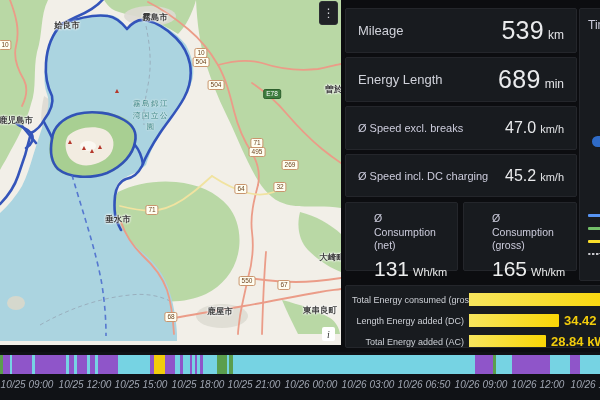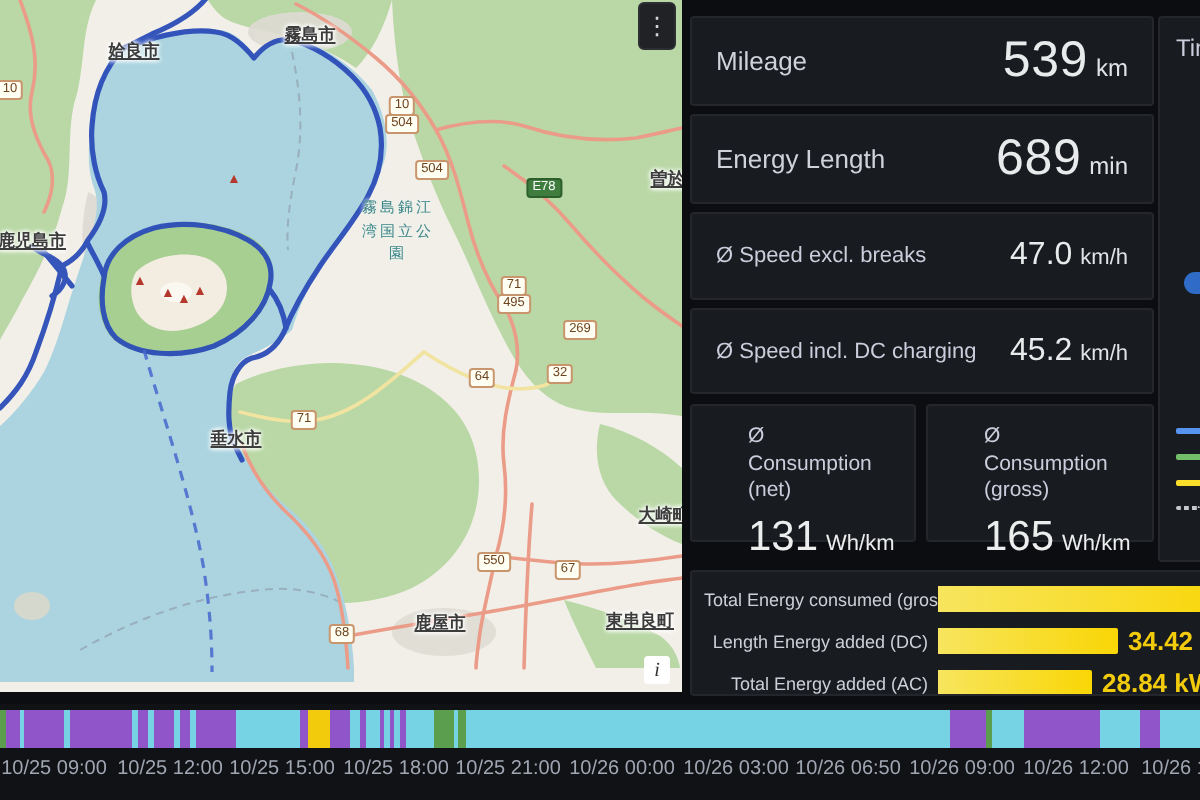--- a/index.html
+++ b/index.html
@@ -14,28 +14,26 @@
     position:absolute;background:#181b1f;border:1px solid #24262b;
     border-radius:2px;box-sizing:border-box;
   }
   
   .map-panel{left:0;top:7;width:341;height:341;background:#f2efe8;overflow:hidden;border:none;border-radius:0;}
   .map-overlay{position:absolute;left:0;top:0;width:341px;height:341px;pointer-events:none;}
   .mcity{
     position:absolute;transform:translate(-50%,-50%);
     font-size:8.5px;font-weight:700;color:#3c3c3c;white-space:nowrap;
     text-shadow:0 0 2px #fff,0 0 2px #fff,0 0 3px #fff;
-    text-decoration:underline;
   }
   .mpark{
     position:absolute;transform:translate(-50%,0);
     font-size:7.5px;color:#3b8486;letter-spacing:1.5px;text-align:center;
     line-height:1.55;white-space:pre-line;
     text-shadow:0 0 2px #eaf3ef,0 0 2px #eaf3ef;
-    margin-left:48px;
   }
   .mbadge{
     position:absolute;transform:translate(-50%,-50%);
     font-size:6.5px;line-height:8px;padding:0 2px;border-radius:2px;
     background:#fffef2;border:1px solid #c9956d;color:#6e441f;white-space:nowrap;
   }
   .mbadge-exp{background:#3e7d3e;border-color:#2d5f2d;color:#fff;}
   .mpeak{position:absolute;transform:translate(-50%,-50%);font-size:7px;color:#b5382c;line-height:7px;}
   .map-kebab{
     position:absolute;right:3px;top:1px;width:17px;height:22px;
@@ -75,21 +73,21 @@
   .tp-title{font-size:12px;color:#ccccdc;}
   .tp-blob{position:absolute;left:12px;top:127px;width:14px;height:11px;border-radius:6px;background:#3274d9;opacity:.9;}
   .tp-legend{position:absolute;left:8px;top:205px;}
   .ldash{width:13px;height:3px;border-radius:1px;margin-bottom:10px;}
   .ldotted{height:0;background:none !important;border-top:2px dotted #c7c8cc;}
   
   .timeline-panel{left:0;top:352px;width:600px;height:48px;background:#101216;border:none;border-radius:0;overflow:hidden;}
   .tl-bar{position:absolute;left:0;top:3px;width:600px;height:19px;background:#17191d;}
   .tseg{position:absolute;top:0;height:19px;}
   .tl-ticks{position:absolute;left:0;top:27px;width:600px;height:14px;}
-  .ttick{position:absolute;transform:translateX(-50%);font-size:10px;color:#a0a6b2;white-space:nowrap;}
+  .ttick{position:absolute;transform:translateX(-50%);font-size:10px;color:#a0a6b2;white-space:nowrap;font-style:italic;}
 </style>
 </head>
 <body>
 
 <div class="dash">
 
   <div class="panel map-panel">
     <svg width="341" height="341" viewBox="0 0 341 341" xmlns="http://www.w3.org/2000/svg">
       <rect width="341" height="341" fill="#f2efe8"></rect>
       <g fill="#b9d8a5">

